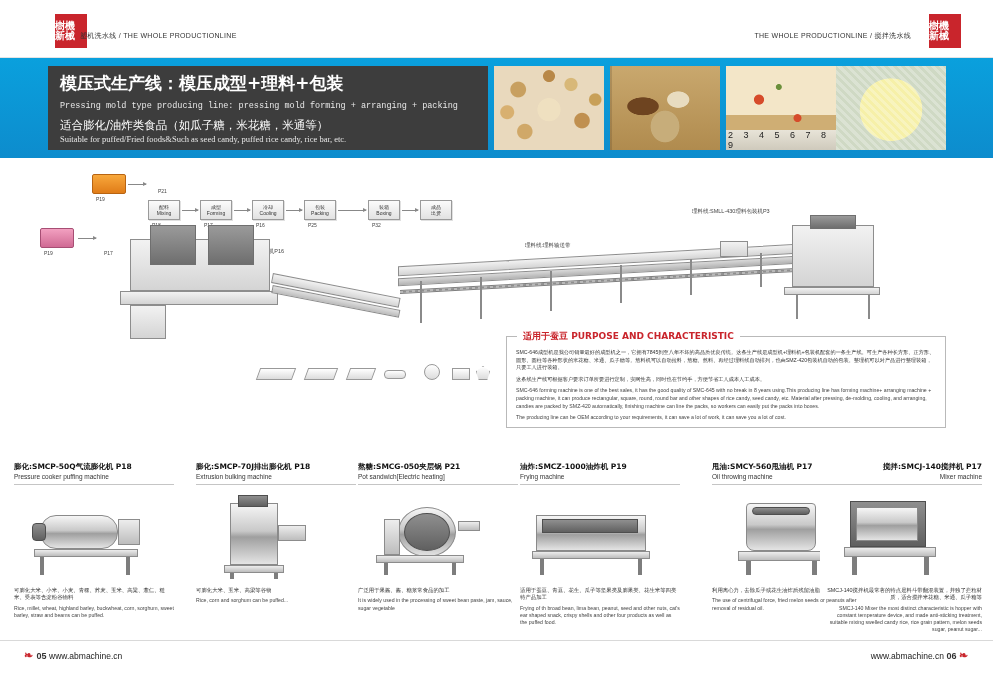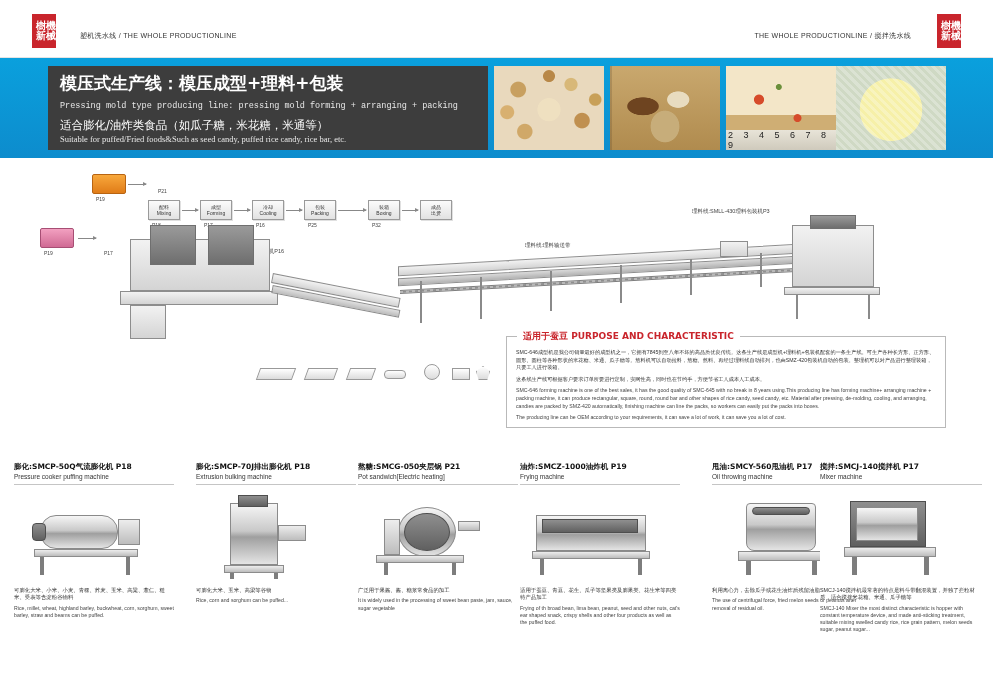--- a/index.html
+++ b/index.html
@@ -17,25 +17,25 @@
     background: #fff;
   }
 
   
   .top-header {
     position: absolute; left: 0; top: 0; width: 993px; height: 58px;
     background: #fff;
     border-bottom: 1px solid #e4e4e4;
   }
   .logo-box {
-    position: absolute; width: 24px; height: 34px;
+    position: absolute; width: 32px; height: 34px;
     background: #c9252c;
     color: #fff;
     font-family: "Liberation Serif", serif;
-    display: flex; align-items: center; justify-content: flex-end;
+    display: flex; align-items: center; justify-content: flex-start; margin-left: 23px;
   }
   .logo-left { left: 32px; top: 14px; }
   .logo-right { right: 32px; top: 14px; }
   .logo-glyphs {
     font-size: 10px; line-height: 10px; letter-spacing: 0px;
     text-align: center; font-weight: bold;
   }
   .logo-text-left {
     position: absolute; left: 80px; top: 31px;
     font-size: 7px; color: #333; letter-spacing: 0.3px;
@@ -465,30 +465,42 @@
         <div class="mi mi-steel" style="left:34px; top:14px; width:70px; height:48px; border-radius:4px 4px 8px 8px;"></div>
         <div class="mi mi-dark" style="left:40px; top:18px; width:58px; height:8px; border-radius:4px;"></div>
         <div class="mi mi-body" style="left:26px; top:62px; width:86px; height:10px;"></div>
         <div class="mi mi-leg" style="left:34px; top:72px; width:5px; height:14px;"></div>
         <div class="mi mi-leg" style="left:100px; top:72px; width:5px; height:14px;"></div>
       </div>
       <div class="desc-cn">利用离心力，去除瓜子或花生油炸后残留油脂</div>
       <div class="desc-en">The use of centrifugal force, fried melon seeds or peanuts after removal of residual oil.</div>
     </div>
 
-    <div class="prod" style="left:820px; width:162px;">
+    <div class="prod" style="left:820px; width:162px;text-align:right;">
       <div class="title-cn">搅拌:SMCJ-140搅拌机 P17</div>
       <div class="title-en">Mixer machine</div>
       <div class="rule"></div>
       <div class="prod-img">
         <div class="mi mi-dark" style="left:30px; top:12px; width:76px; height:46px;"></div>
         <div class="mi mi-steel" style="left:36px; top:18px; width:62px; height:34px;"></div>
         <div class="mi mi-body" style="left:24px; top:58px; width:92px; height:10px;"></div>
         <div class="mi mi-leg" style="left:32px; top:68px; width:5px; height:18px;"></div>
         <div class="mi mi-leg" style="left:104px; top:68px; width:5px; height:18px;"></div>
       </div>
       <div class="desc-cn">SMCJ-140搅拌机最常著的特点是料斗带翻混装置，并独了拦粒材质，适合搅拌米花糖、米通、瓜子糖等</div>
       <div class="desc-en">SMCJ-140 Mixer the most distinct characteristic is hopper with constant temperature device, and made anti-sticking treatment, suitable mixing swelled candy rice, rice grain pattern, melon seeds sugar, peanut sugar...</div>
     </div>
   </div>
 
+  <div class="footer">
+    <div class="footer-left">
+      <span class="ribbon">❧</span>
+      <span>05</span>
+      <span class="footer-url">www.abmachine.cn</span>
+    </div>
+    <div class="footer-right">
+      <span class="footer-url">www.abmachine.cn</span>
+      <span>06</span>
+      <span class="ribbon">❧</span>
+    </div>
+  </div>
 
 </div>
 
 </body></html>

